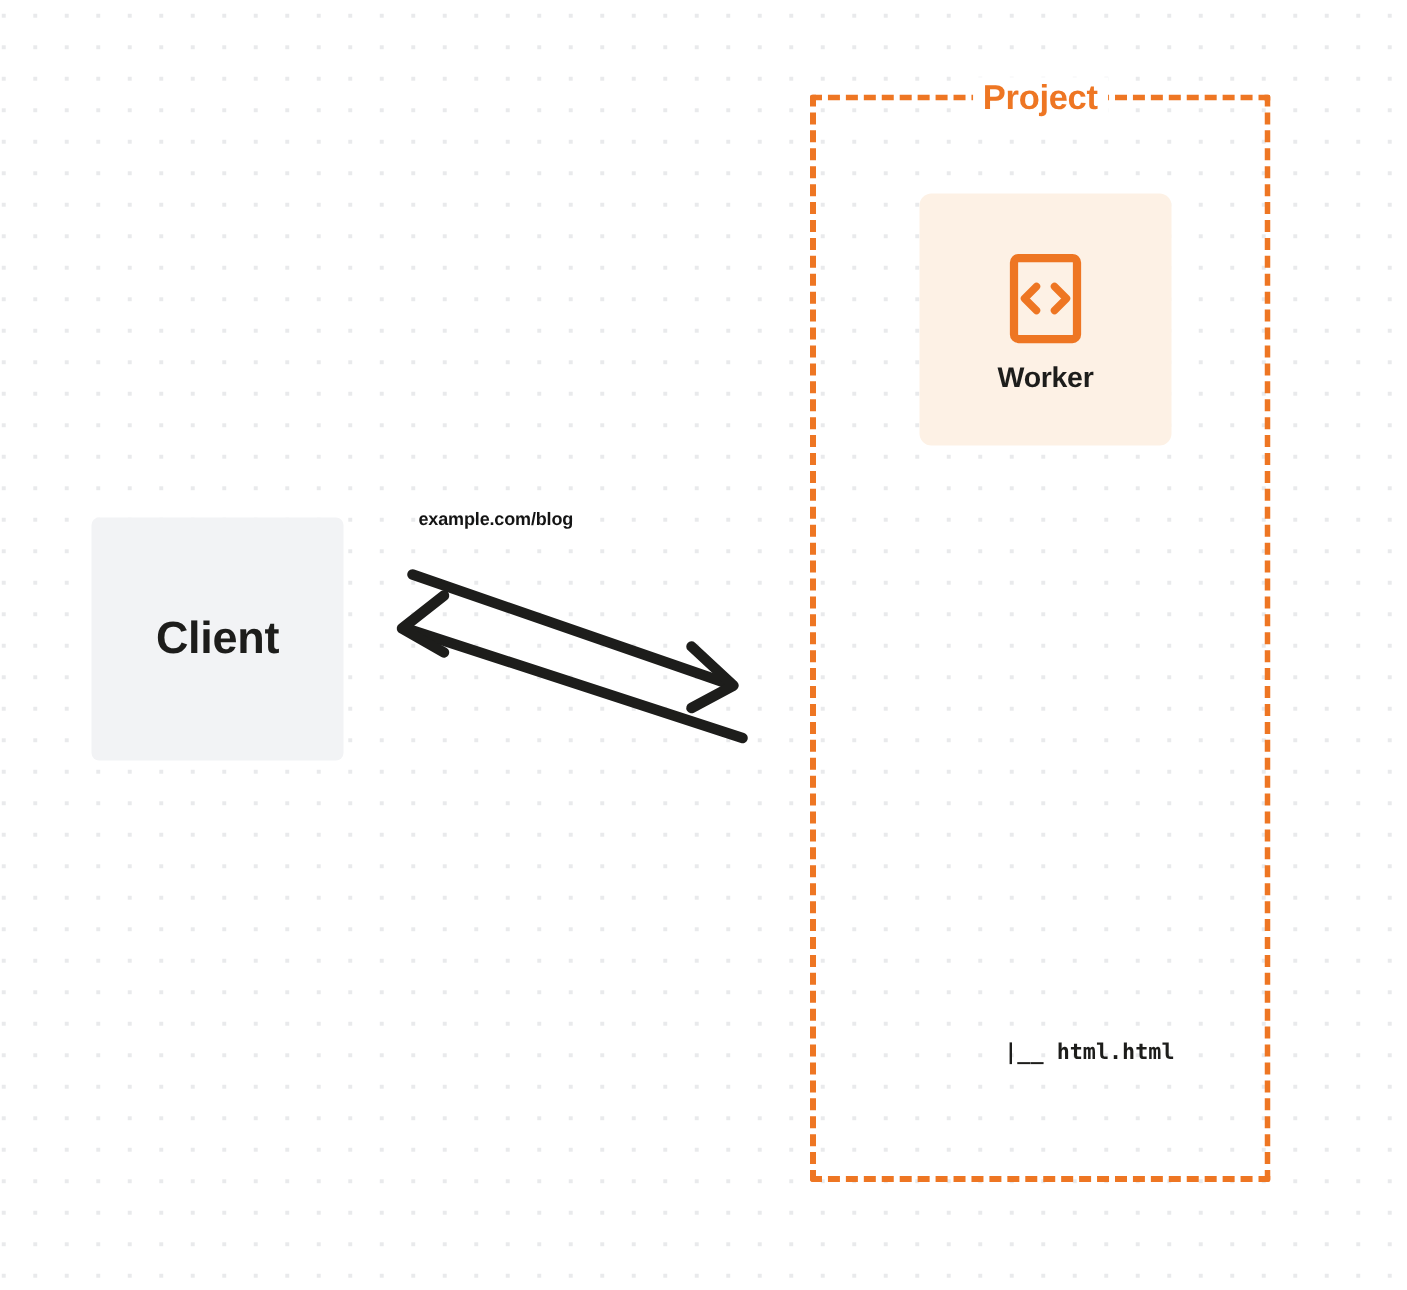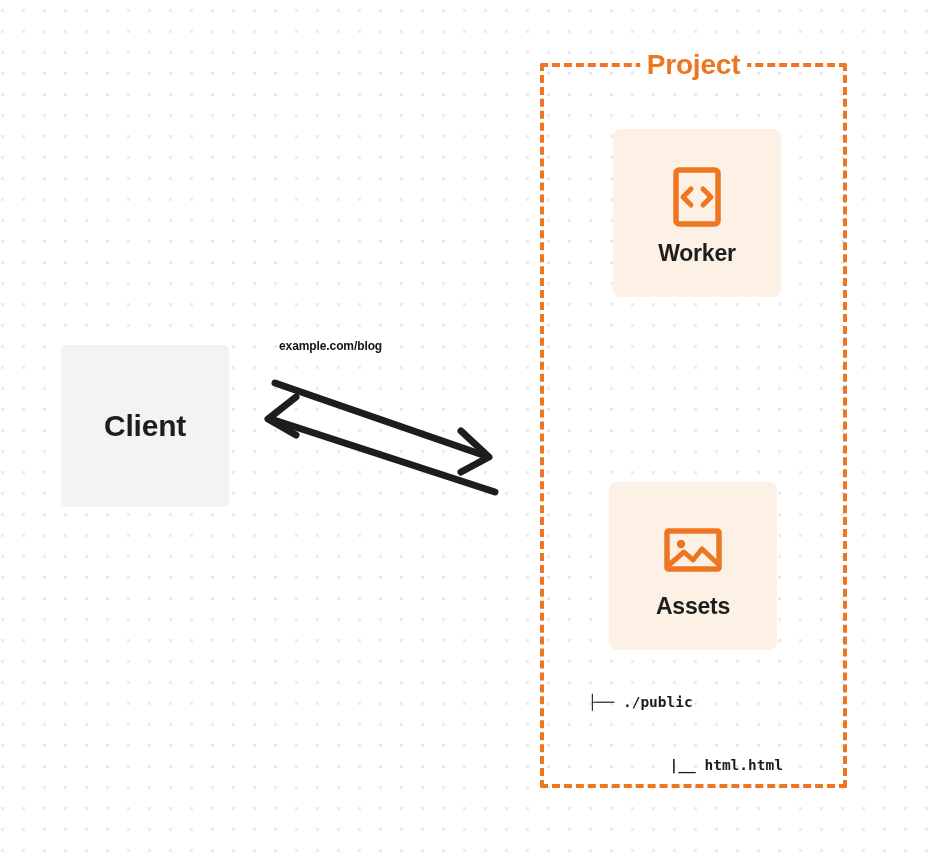--- a/index.html
+++ b/index.html
@@ -78,21 +78,21 @@
     box-sizing: border-box;
     border-radius: 2px;
   }
   .project-title {
     position: absolute;
     left: 50%;
     top: -2px;
     transform: translate(-50%, -50%);
     background: #ffffff;
     padding: 0 7px;
-    font-size: 28px;
+    font-size: 23px;
     font-weight: bold;
     color: #ee7623;
     letter-spacing: -0.2px;
     white-space: nowrap;
   }
 
   
   .card {
     position: absolute;
     background: #fdf1e5;
@@ -116,21 +116,21 @@
   }
   .card-icon {
     width: 62px;
     height: 62px;
     display: block;
   }
   .card-worker .card-icon { margin-top: 6px; }
   .card-assets .card-icon { margin-top: 6px; }
   .card-label {
     margin-top: 12px;
-    font-size: 23px;
+    font-size: 19px;
     font-weight: bold;
     color: #1d1d1b;
     letter-spacing: -0.2px;
   }
 
   
   .file-tree {
     position: absolute;
     left: 588px;
     top: 650px;
@@ -180,28 +180,19 @@
 
   <div class="card card-worker">
     <svg class="card-icon" viewBox="0 0 62 62">
       <rect x="10" y="4" width="42" height="54" rx="3" ry="3" fill="none" stroke="#ee7623" stroke-width="5.5"></rect>
       <polyline points="25,23 17,31 25,39" fill="none" stroke="#ee7623" stroke-width="5" stroke-linecap="round" stroke-linejoin="round"></polyline>
       <polyline points="37,23 45,31 37,39" fill="none" stroke="#ee7623" stroke-width="5" stroke-linecap="round" stroke-linejoin="round"></polyline>
     </svg>
     <span class="card-label">Worker</span>
   </div>
 
-  <div class="card card-assets">
-    <svg class="card-icon" viewBox="0 0 62 62">
-      <rect x="5" y="12" width="52" height="38" rx="1.5" ry="1.5" fill="none" stroke="#ee7623" stroke-width="5.5"></rect>
-      <circle cx="19" cy="25" r="4.2" fill="#ee7623"></circle>
-      <polyline points="8,45 22,33 31,41 40,30 56,45" fill="none" stroke="#ee7623" stroke-width="5" stroke-linecap="round" stroke-linejoin="round"></polyline>
-    </svg>
-    <span class="card-label">Assets</span>
-  </div>
 
   <div class="file-tree">
-    <span class="tree-row root">├── ./public</span>
     <span class="tree-row">|__ html.html</span>
     
   </div>
 
 </div>
 
 </body></html>

